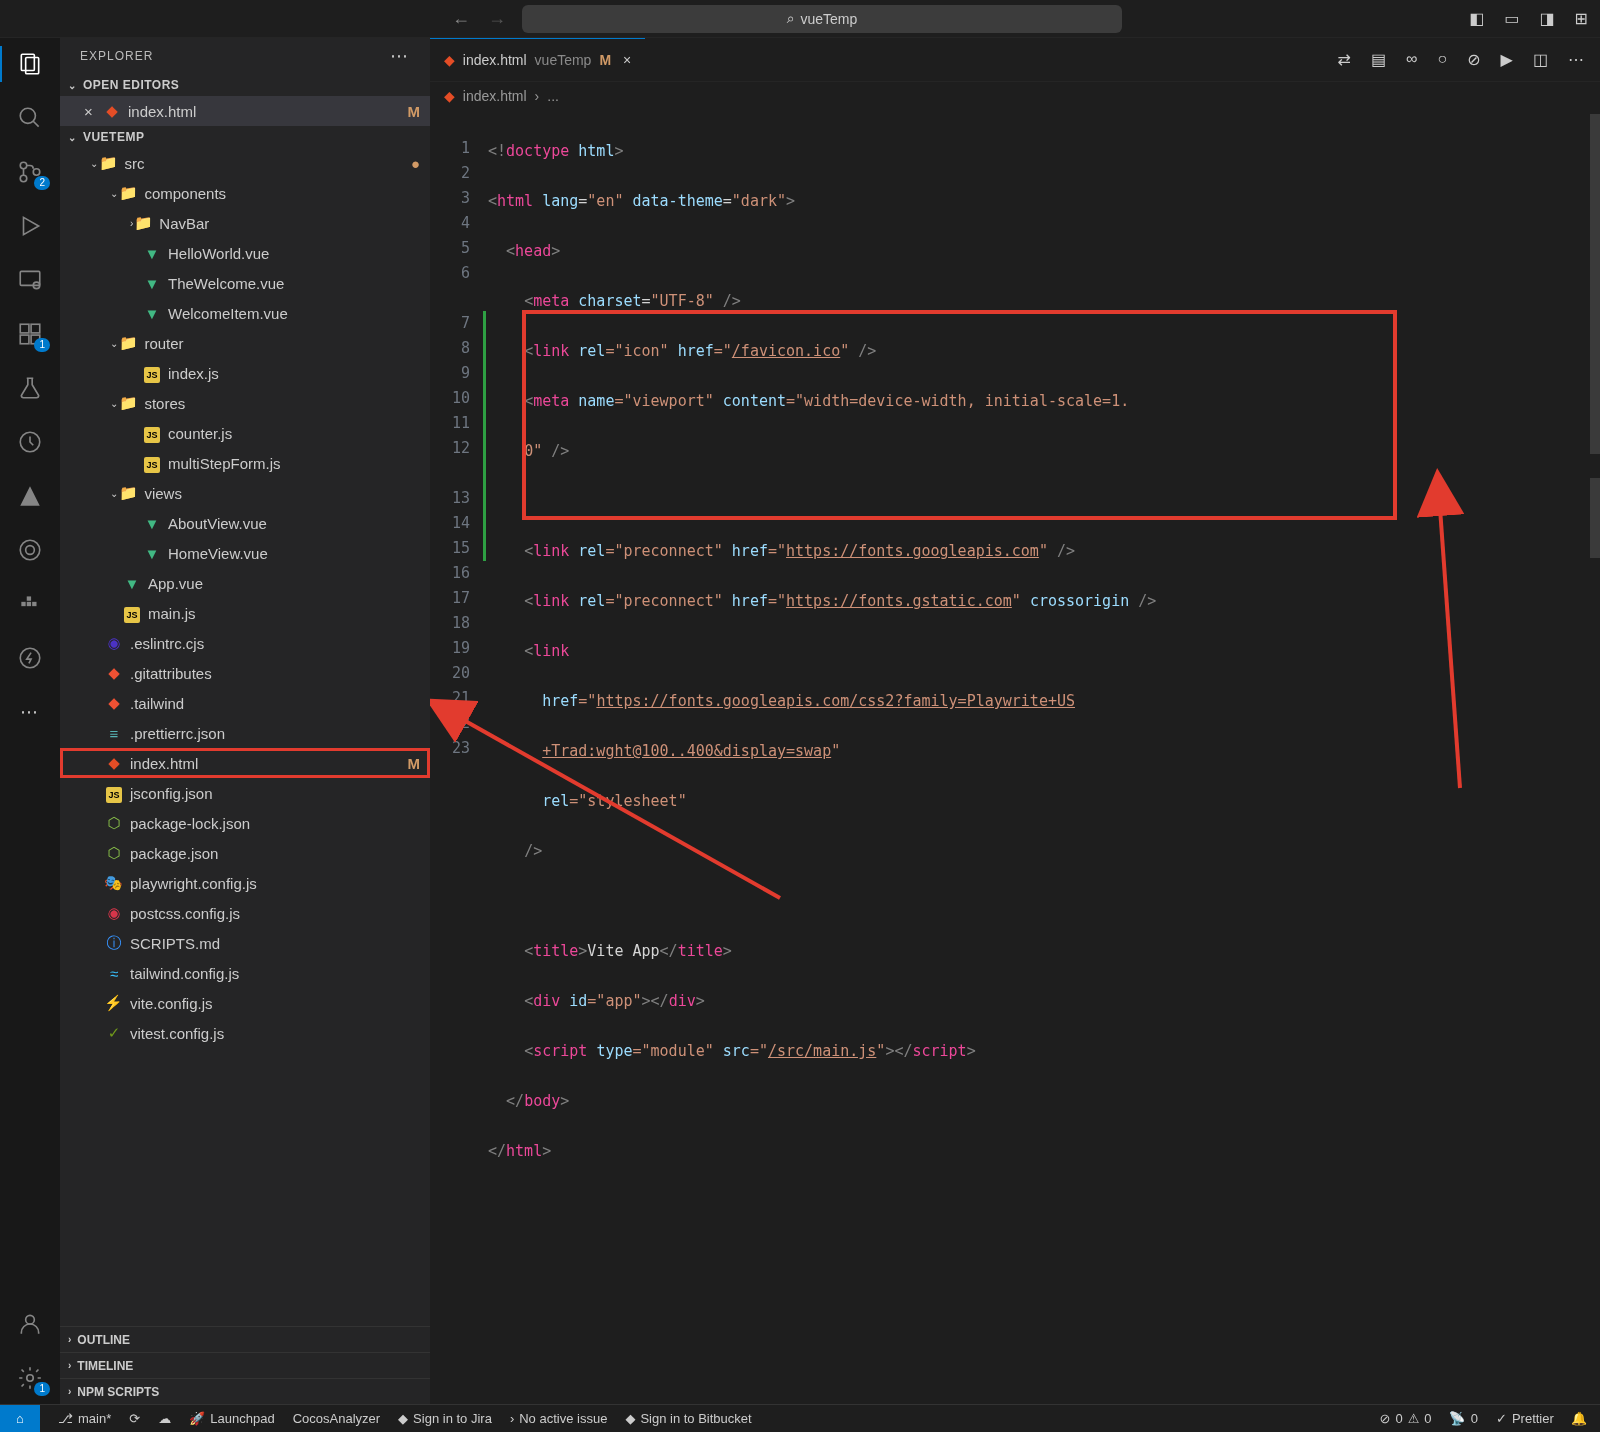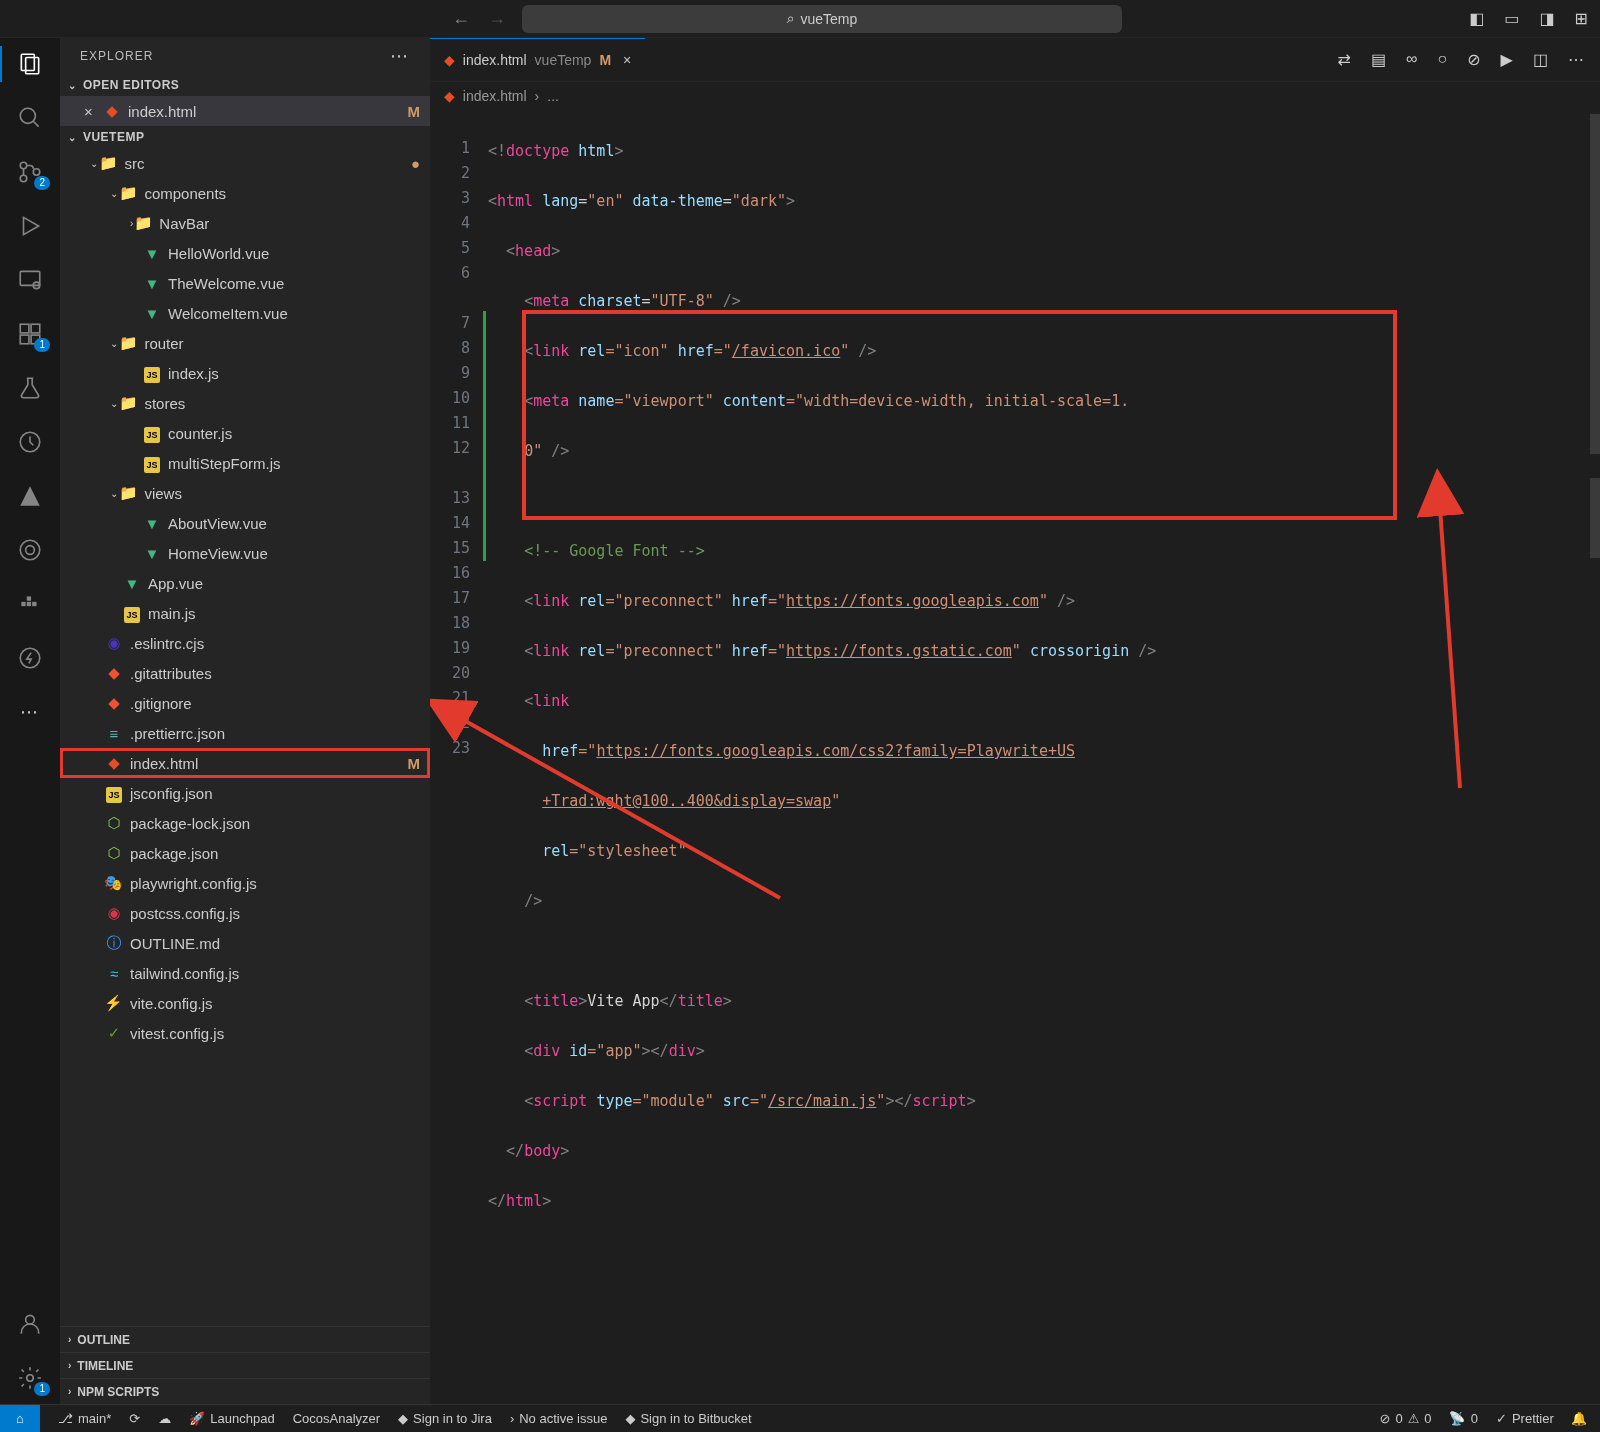--- a/index.html
+++ b/index.html
@@ -353,21 +353,21 @@
       <div class="row" style="padding-left:44px">
           <span class="icon" style="color:#4b32c3">◉</span>
           <span>.eslintrc.cjs</span>
         </div>
       <div class="row" style="padding-left:44px">
           <span class="icon ic-git">◆</span>
           <span>.gitattributes</span>
         </div>
       <div class="row" style="padding-left:44px">
           <span class="icon ic-git">◆</span>
-          <span>.gitignore</span>
+          <span>.tailwind</span>
         </div>
       <div class="row" style="padding-left:44px">
           <span class="icon" style="color:#56b3b4">≡</span>
           <span>.prettierrc.json</span>
         </div>
       <div class="row highlighted" style="padding-left:44px">
           <span class="icon ic-html">◆</span>
           <span>index.html</span>
           <span class="mbadge">M</span>
         </div>
@@ -386,21 +386,21 @@
       <div class="row" style="padding-left:44px">
           <span class="icon ic-pw">🎭</span>
           <span>playwright.config.js</span>
         </div>
       <div class="row" style="padding-left:44px">
           <span class="icon ic-post">◉</span>
           <span>postcss.config.js</span>
         </div>
       <div class="row" style="padding-left:44px">
           <span class="icon ic-info">ⓘ</span>
-          <span>OUTLINE.md</span>
+          <span>SCRIPTS.md</span>
         </div>
       <div class="row" style="padding-left:44px">
           <span class="icon ic-tail">≈</span>
           <span>tailwind.config.js</span>
         </div>
       <div class="row" style="padding-left:44px">
           <span class="icon ic-vite">⚡</span>
           <span>vite.config.js</span>
         </div>
       <div class="row" style="padding-left:44px">
@@ -481,21 +481,20 @@
       </div>
       <div class="code">
 <div><span class="t-br">&lt;!</span><span class="t-tag">doctype </span><span class="t-attr">html</span><span class="t-br">&gt;</span></div>
 <div><span class="t-br">&lt;</span><span class="t-tag">html </span><span class="t-attr">lang</span><span class="t-txt">=</span><span class="t-str">"en"</span><span> </span><span class="t-attr">data-theme</span><span class="t-txt">=</span><span class="t-str">"dark"</span><span class="t-br">&gt;</span></div>
 <div>  <span class="t-br">&lt;</span><span class="t-tag">head</span><span class="t-br">&gt;</span></div>
 <div>    <span class="t-br">&lt;</span><span class="t-tag">meta </span><span class="t-attr">charset</span><span class="t-txt">=</span><span class="t-str">"UTF-8"</span><span class="t-br"> /&gt;</span></div>
 <div>    <span class="t-br">&lt;</span><span class="t-tag">link </span><span class="t-attr">rel</span><span class="t-str">="icon" </span><span class="t-attr">href</span><span class="t-str">="</span><span class="t-url">/favicon.ico</span><span class="t-str">"</span><span class="t-br"> /&gt;</span></div>
 <div>    <span class="t-br">&lt;</span><span class="t-tag">meta </span><span class="t-attr">name</span><span class="t-str">="viewport" </span><span class="t-attr">content</span><span class="t-str">="width=device-width, initial-scale=1.</span></div>
 <div>    <span class="t-str">0"</span><span class="t-br"> /&gt;</span></div>
 <div>&nbsp;</div>
-<div>    <span class="t-cmt">&lt;!-- Google Font --&gt;</span></div>
 <div>    <span class="t-br">&lt;</span><span class="t-tag">link </span><span class="t-attr">rel</span><span class="t-str">="preconnect" </span><span class="t-attr">href</span><span class="t-str">="</span><span class="t-url">https://fonts.googleapis.com</span><span class="t-str">"</span><span class="t-br"> /&gt;</span></div>
 <div>    <span class="t-br">&lt;</span><span class="t-tag">link </span><span class="t-attr">rel</span><span class="t-str">="preconnect" </span><span class="t-attr">href</span><span class="t-str">="</span><span class="t-url">https://fonts.gstatic.com</span><span class="t-str">" </span><span class="t-attr">crossorigin</span><span class="t-br"> /&gt;</span></div>
 <div>    <span class="t-br">&lt;</span><span class="t-tag">link</span></div>
 <div>      <span class="t-attr">href</span><span class="t-str">="</span><span class="t-url">https://fonts.googleapis.com/css2?family=Playwrite+US</span></div>
 <div>      <span class="t-url">+Trad:wght@100..400&amp;display=swap</span><span class="t-str">"</span></div>
 <div>      <span class="t-attr">rel</span><span class="t-str">="stylesheet"</span></div>
 <div>    <span class="t-br">/&gt;</span></div>
 <div>&nbsp;</div>
 <div>    <span class="t-br">&lt;</span><span class="t-tag">title</span><span class="t-br">&gt;</span><span class="t-txt">Vite App</span><span class="t-br">&lt;/</span><span class="t-tag">title</span><span class="t-br">&gt;</span></div>
 <div>    <span class="t-br">&lt;</span><span class="t-tag">div </span><span class="t-attr">id</span><span class="t-str">="app"</span><span class="t-br">&gt;&lt;/</span><span class="t-tag">div</span><span class="t-br">&gt;</span></div>

